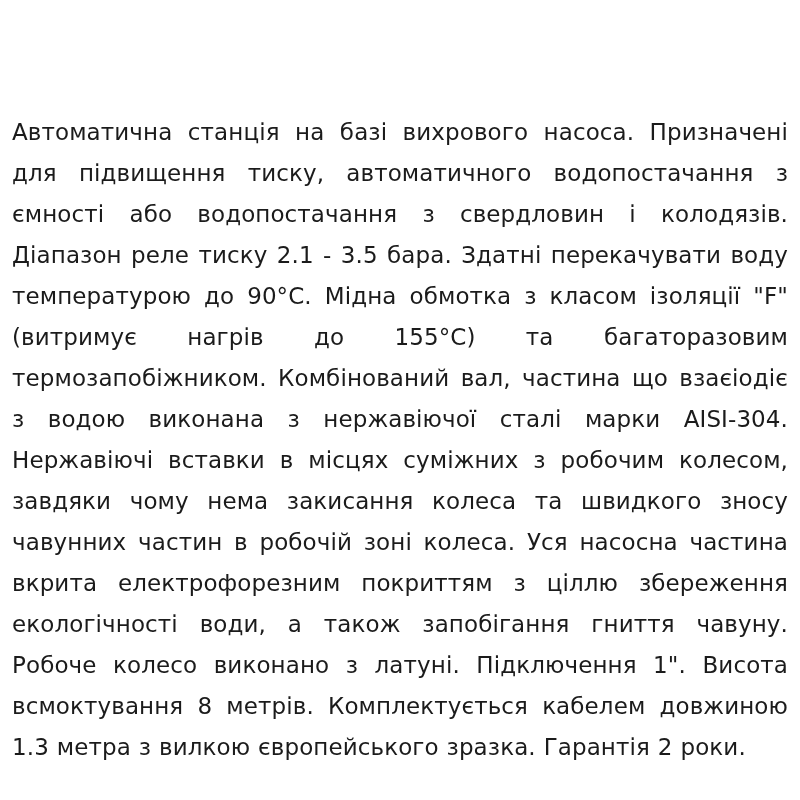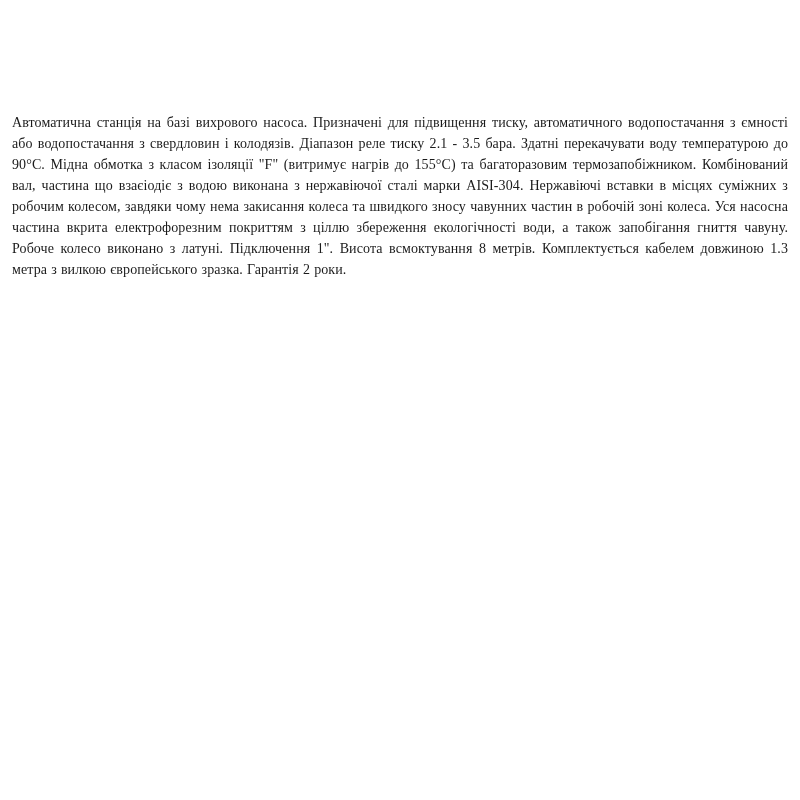--- a/index.html
+++ b/index.html
@@ -17,30 +17,29 @@
   .page {
     width: 800px;
     height: 800px;
     box-sizing: border-box;
     display: flex;
     flex-direction: column;
     justify-content: flex-start;
     padding: 112px 12px 0 12px;
   }
   .description {
-    font-size: 14px;
-    line-height: 21px;
+    font-size: 23px;
+    line-height: 41px;
     text-align: justify;
     text-justify: inter-word;
     letter-spacing: 0.1px;
     word-spacing: 0.5px;
     color: #1b1b1b;
     margin: 0;
     hyphens: manual;
-    font-family: Liberation Serif, serif;
   }
 </style>
 </head>
 <body>
 
 <div class="page">
   <p class="description">Автоматична станція на базі вихрового насоса. Призначені для підвищення тиску, автоматичного водопостачання з ємності або водопостачання з свердловин і колодязів. Діапазон реле тиску 2.1 - 3.5 бара. Здатні перекачувати воду температурою до 90°C. Мідна обмотка з класом ізоляції "F" (витримує нагрів до 155°C) та багаторазовим термозапобіжником. Комбінований вал, частина що взаєіодіє з водою виконана з нержавіючої сталі марки AISI-304. Нержавіючі вставки в місцях суміжних з робочим колесом, завдяки чому нема закисання колеса та швидкого зносу чавунних частин в робочій зоні колеса. Уся насосна частина вкрита електрофорезним покриттям з ціллю збереження екологічності води, а також запобігання гниття чавуну. Робоче колесо виконано з латуні. Підключення 1". Висота всмоктування 8 метрів. Комплектується кабелем довжиною 1.3 метра з вилкою європейського зразка. Гарантія 2 роки.</p>
 </div>
 
 </body></html>

